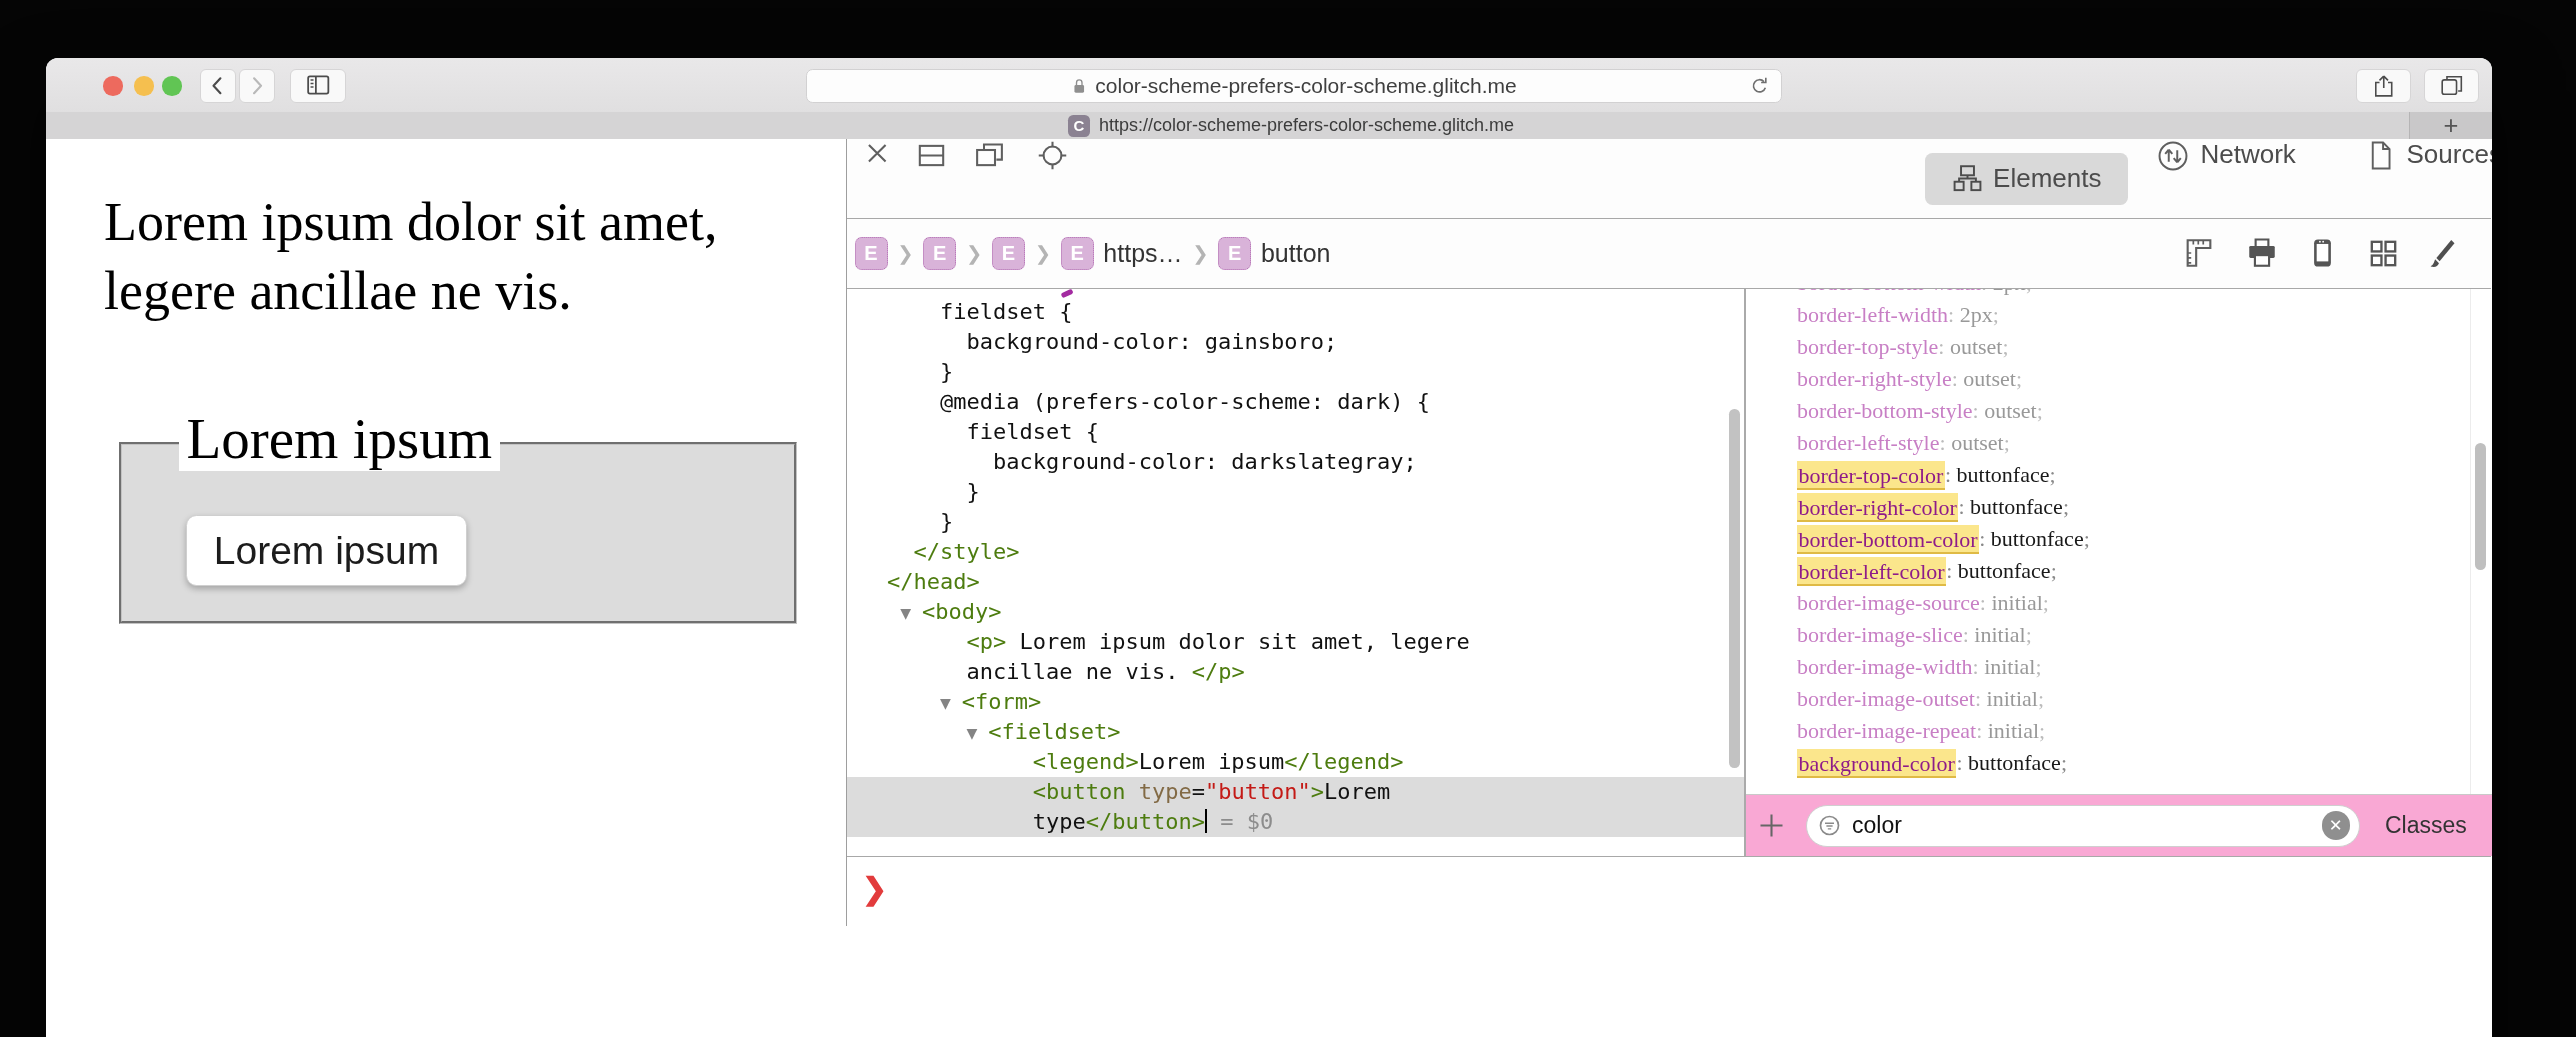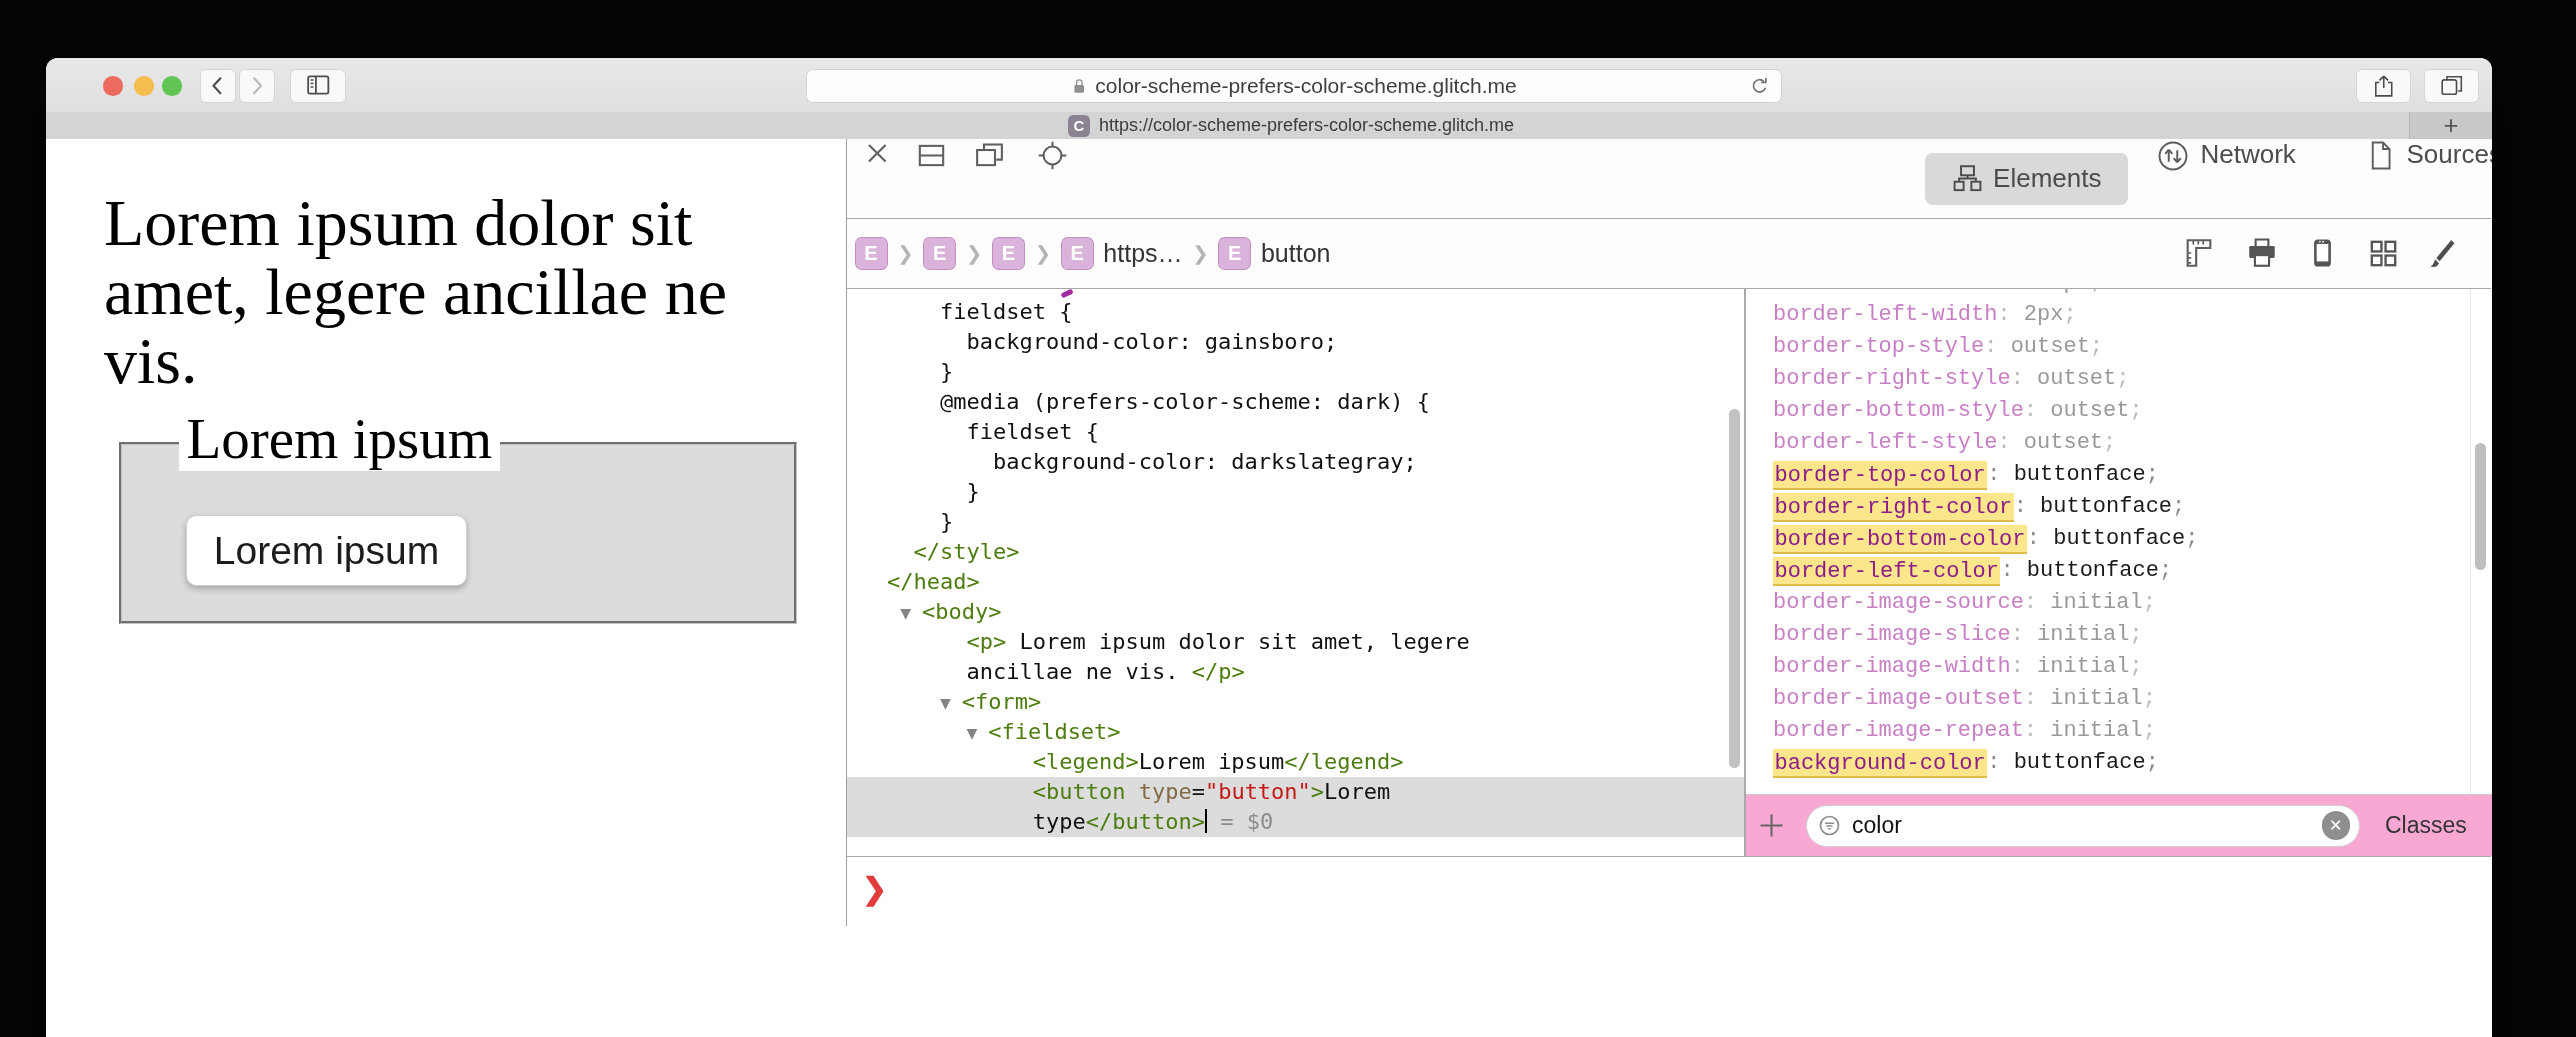--- a/index.html
+++ b/index.html
@@ -31,21 +31,21 @@
   .tabtitle{font-size:18px;color:#3c3c3c;}
   .newtab{position:absolute;right:0;top:0;width:82px;height:27px;background:#c9c8c9;
           border-left:0.7px solid #b5b4b5;display:flex;align-items:center;justify-content:center;
           font-size:25.5px;color:#555;}
   
   .content{position:absolute;left:0;top:81px;width:2446px;height:787px;background:#fff;}
   .vdiv-main{position:absolute;left:800px;top:0;width:1.5px;height:787px;background:#9e9e9e;}
   
   .page{position:absolute;left:0;top:0;width:800px;height:787px;background:#fff;}
   .para{position:absolute;left:58px;top:49px;width:711px;margin:0;
-        font-family:"Liberation Serif",serif;font-size:66px;line-height:69px;color:#000;}
+        font-family:"Liberation Serif",serif;font-size:54px;line-height:69px;color:#000;}
   .fieldsetbox{position:absolute;left:73px;top:303px;width:672px;height:176px;background:#dcdcdc;
                border:3.7px groove #c3c3c3;}
   .legend{position:absolute;left:57px;top:-39px;background:#fff;padding:0 7.5px;
           font-family:"Liberation Serif",serif;font-size:57px;color:#000;}
   .pagebtn{position:absolute;left:64px;top:70px;width:279px;height:69px;background:#fff;
            border:1.5px solid #cfcfcf;border-radius:10.5px;box-shadow:0 3px 6px rgba(0,0,0,.25);
            font-size:39px;color:#1c1c1c;display:flex;align-items:center;justify-content:center;
            font-family:"Liberation Sans",sans-serif;}
   
   .dt-toolbar{position:absolute;left:801px;top:0;width:1644px;height:80px;background:#fdfdfd;
@@ -75,22 +75,22 @@
   .seg-caret{display:inline-block;width:2.2px;height:24px;background:#000;vertical-align:-4.5px;}
   .cut-frag{position:absolute;left:214px;top:1.5px;width:12px;height:4.5px;background:#a32ba1;
             border-radius:2.2px;transform:rotate(-25deg);}
   .code-scroll{position:absolute;right:4.5px;top:120px;width:10.5px;height:359px;background:#c2c2c2;
                border-radius:5.2px;}
   .vdiv-panes{position:absolute;left:1698px;top:150px;width:1.5px;height:567px;background:#aaa;}
   
   .styles-pane{position:absolute;left:1700px;top:150px;width:746px;height:567px;background:#fff;}
   .props-clip{position:absolute;left:0;top:0;width:746px;height:505px;overflow:hidden;}
   .props{position:absolute;left:27px;top:-22px;right:45px;}
-  .prop-row{height:32px;line-height:32px;white-space:pre;font-family:Liberation Mono, monospace;
-            font-size:22px;}
+  .prop-row{height:32px;line-height:32px;white-space:pre;font-family:Liberation Serif, serif;
+            font-size:22px;margin-left:24px;}
   .pn{color:#c87fc5;} .pv{color:#999;} .pp{color:#bbb;}
   .prop-row.hl .pn{color:#8e1b89;background:#fbe68c;border-bottom:2.2px solid #dfba45;
                    padding:1.5px 1.5px 0.7px 1.5px;}
   .prop-row.hl .pv{color:#1a1a1a;} .prop-row.hl .pp{color:#8a8a8a;}
   .styles-scroll-sep{position:absolute;right:21px;top:0;width:0.7px;height:505px;background:#ececec;}
   .styles-scroll{position:absolute;right:6px;top:154px;width:11.2px;height:127px;background:#bfbfbf;
                  border-radius:6px;}
   .filterbar{position:absolute;left:0;top:505px;width:746px;height:62px;background:#f9a8d4;
              border-top:0.7px solid #c9c9c9;box-sizing:border-box;}
   .addrule{position:absolute;left:9px;top:13.5px;}

